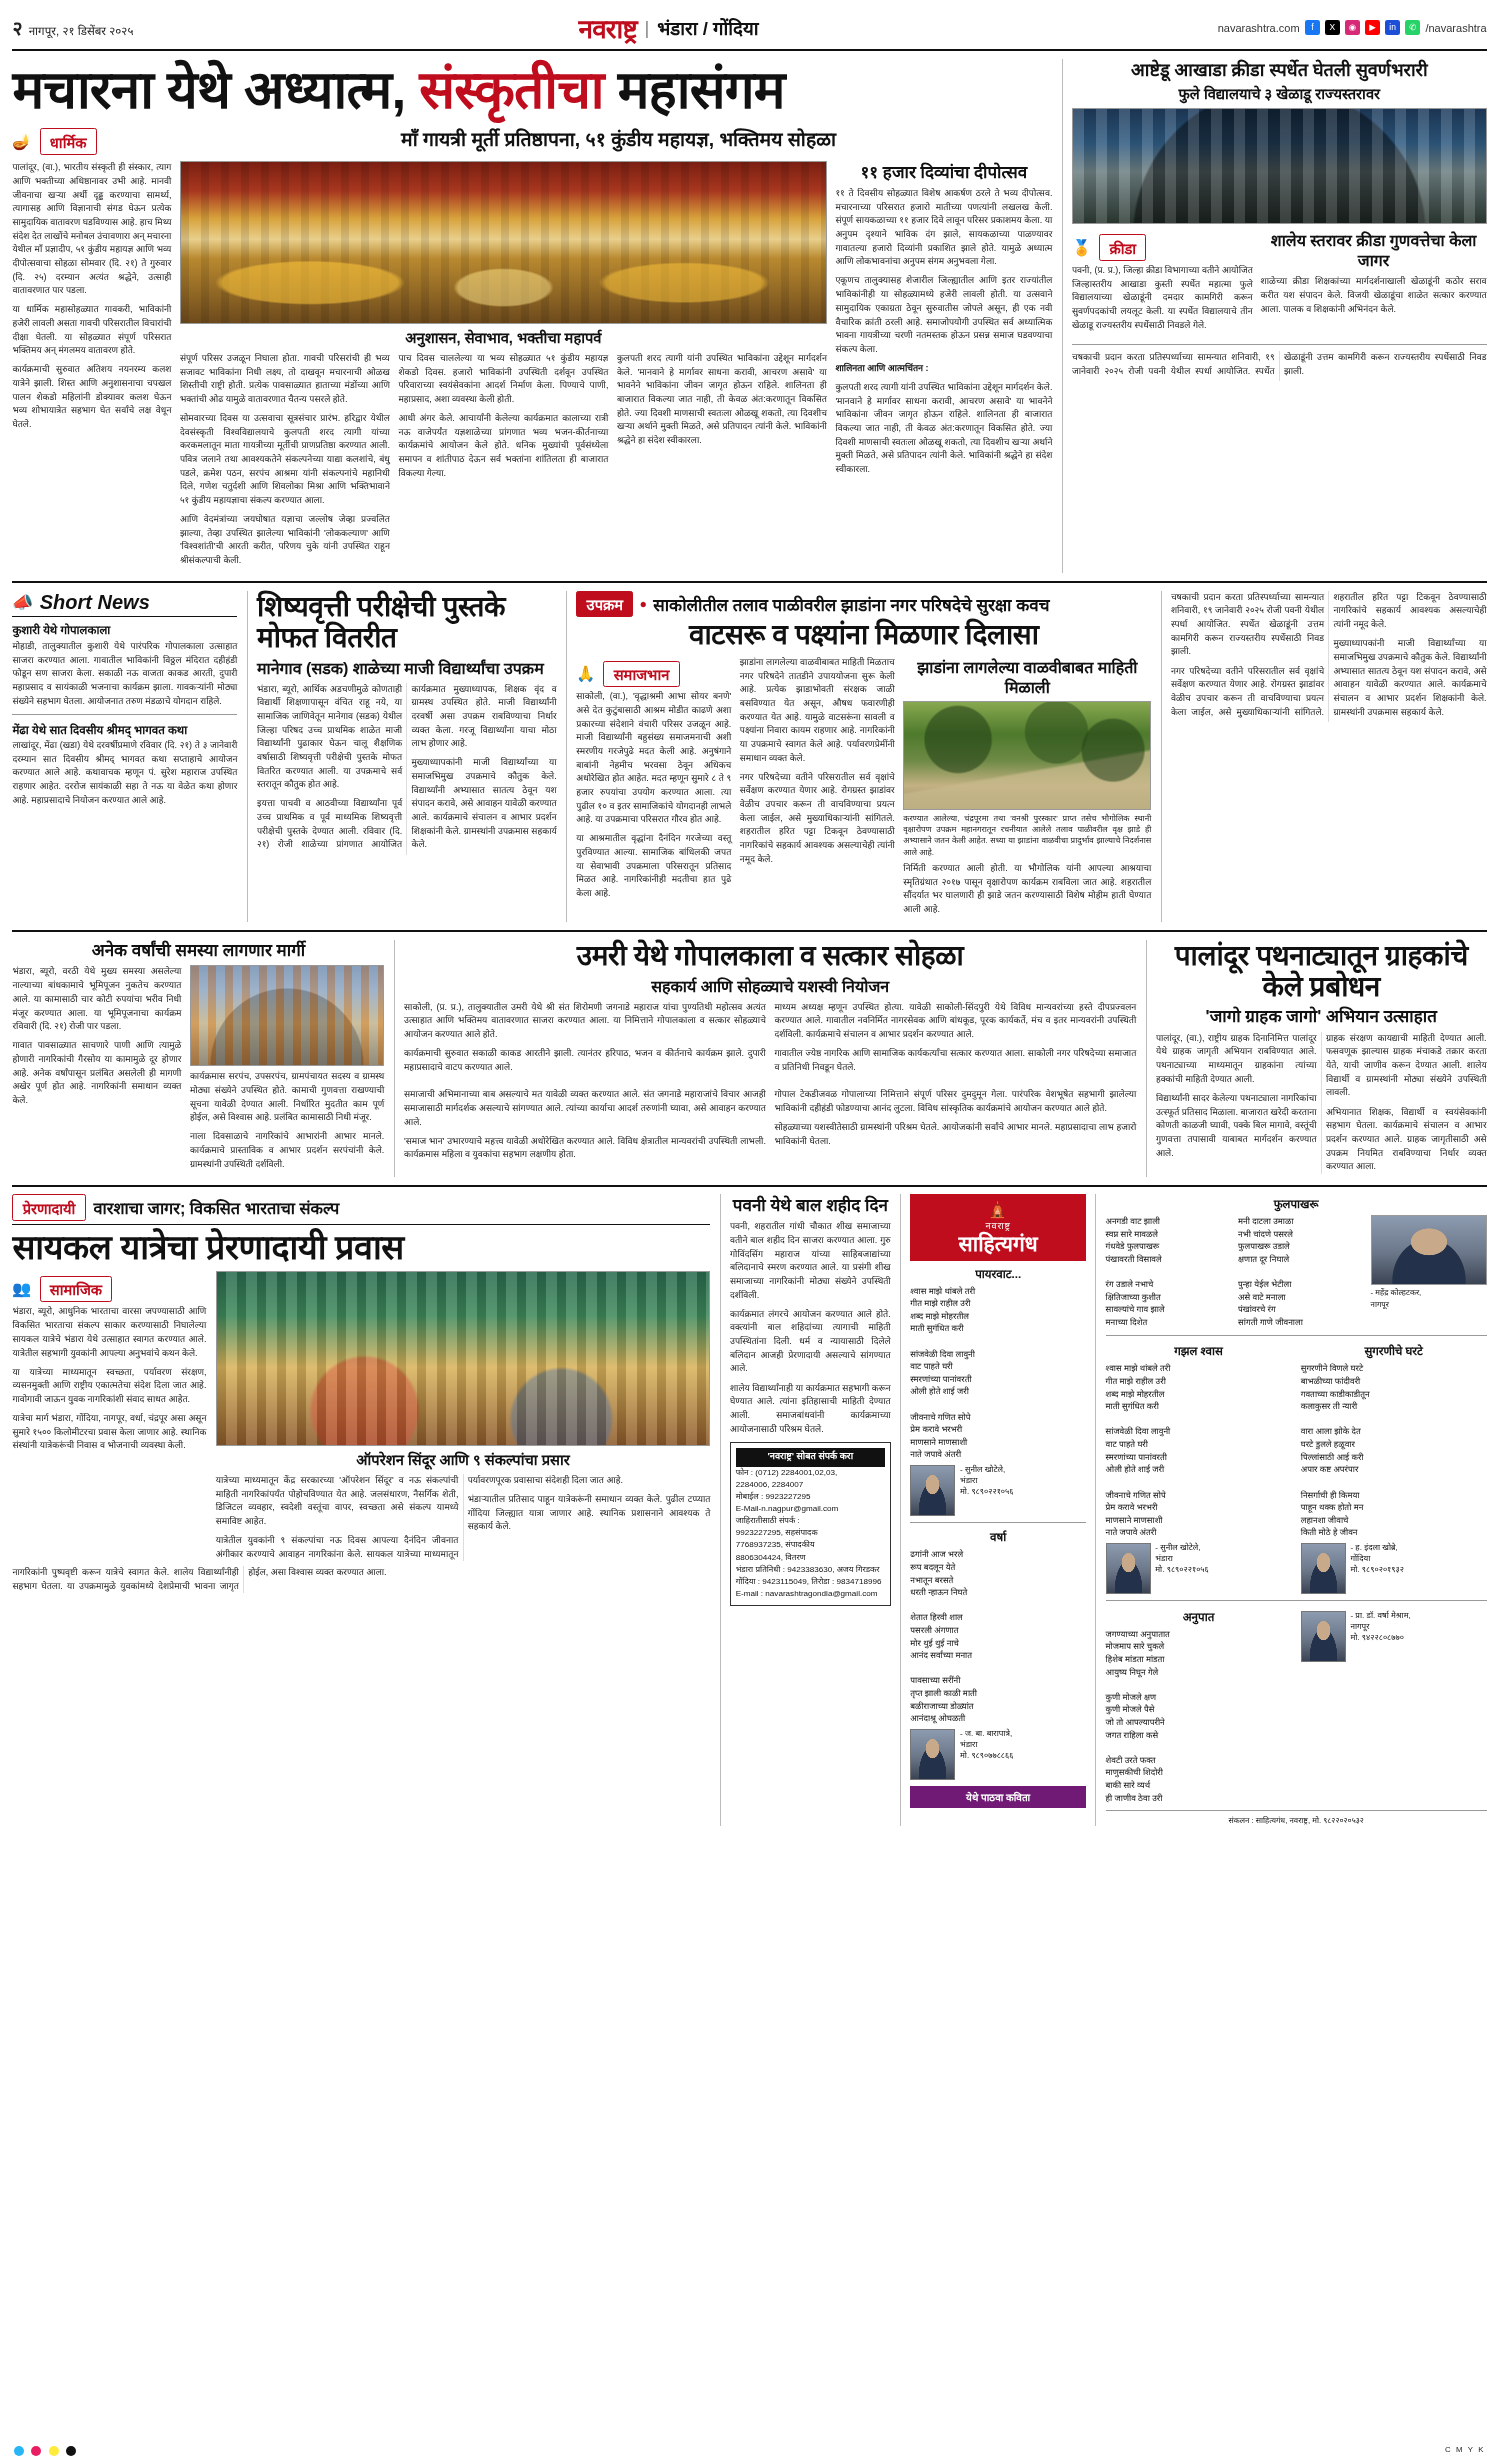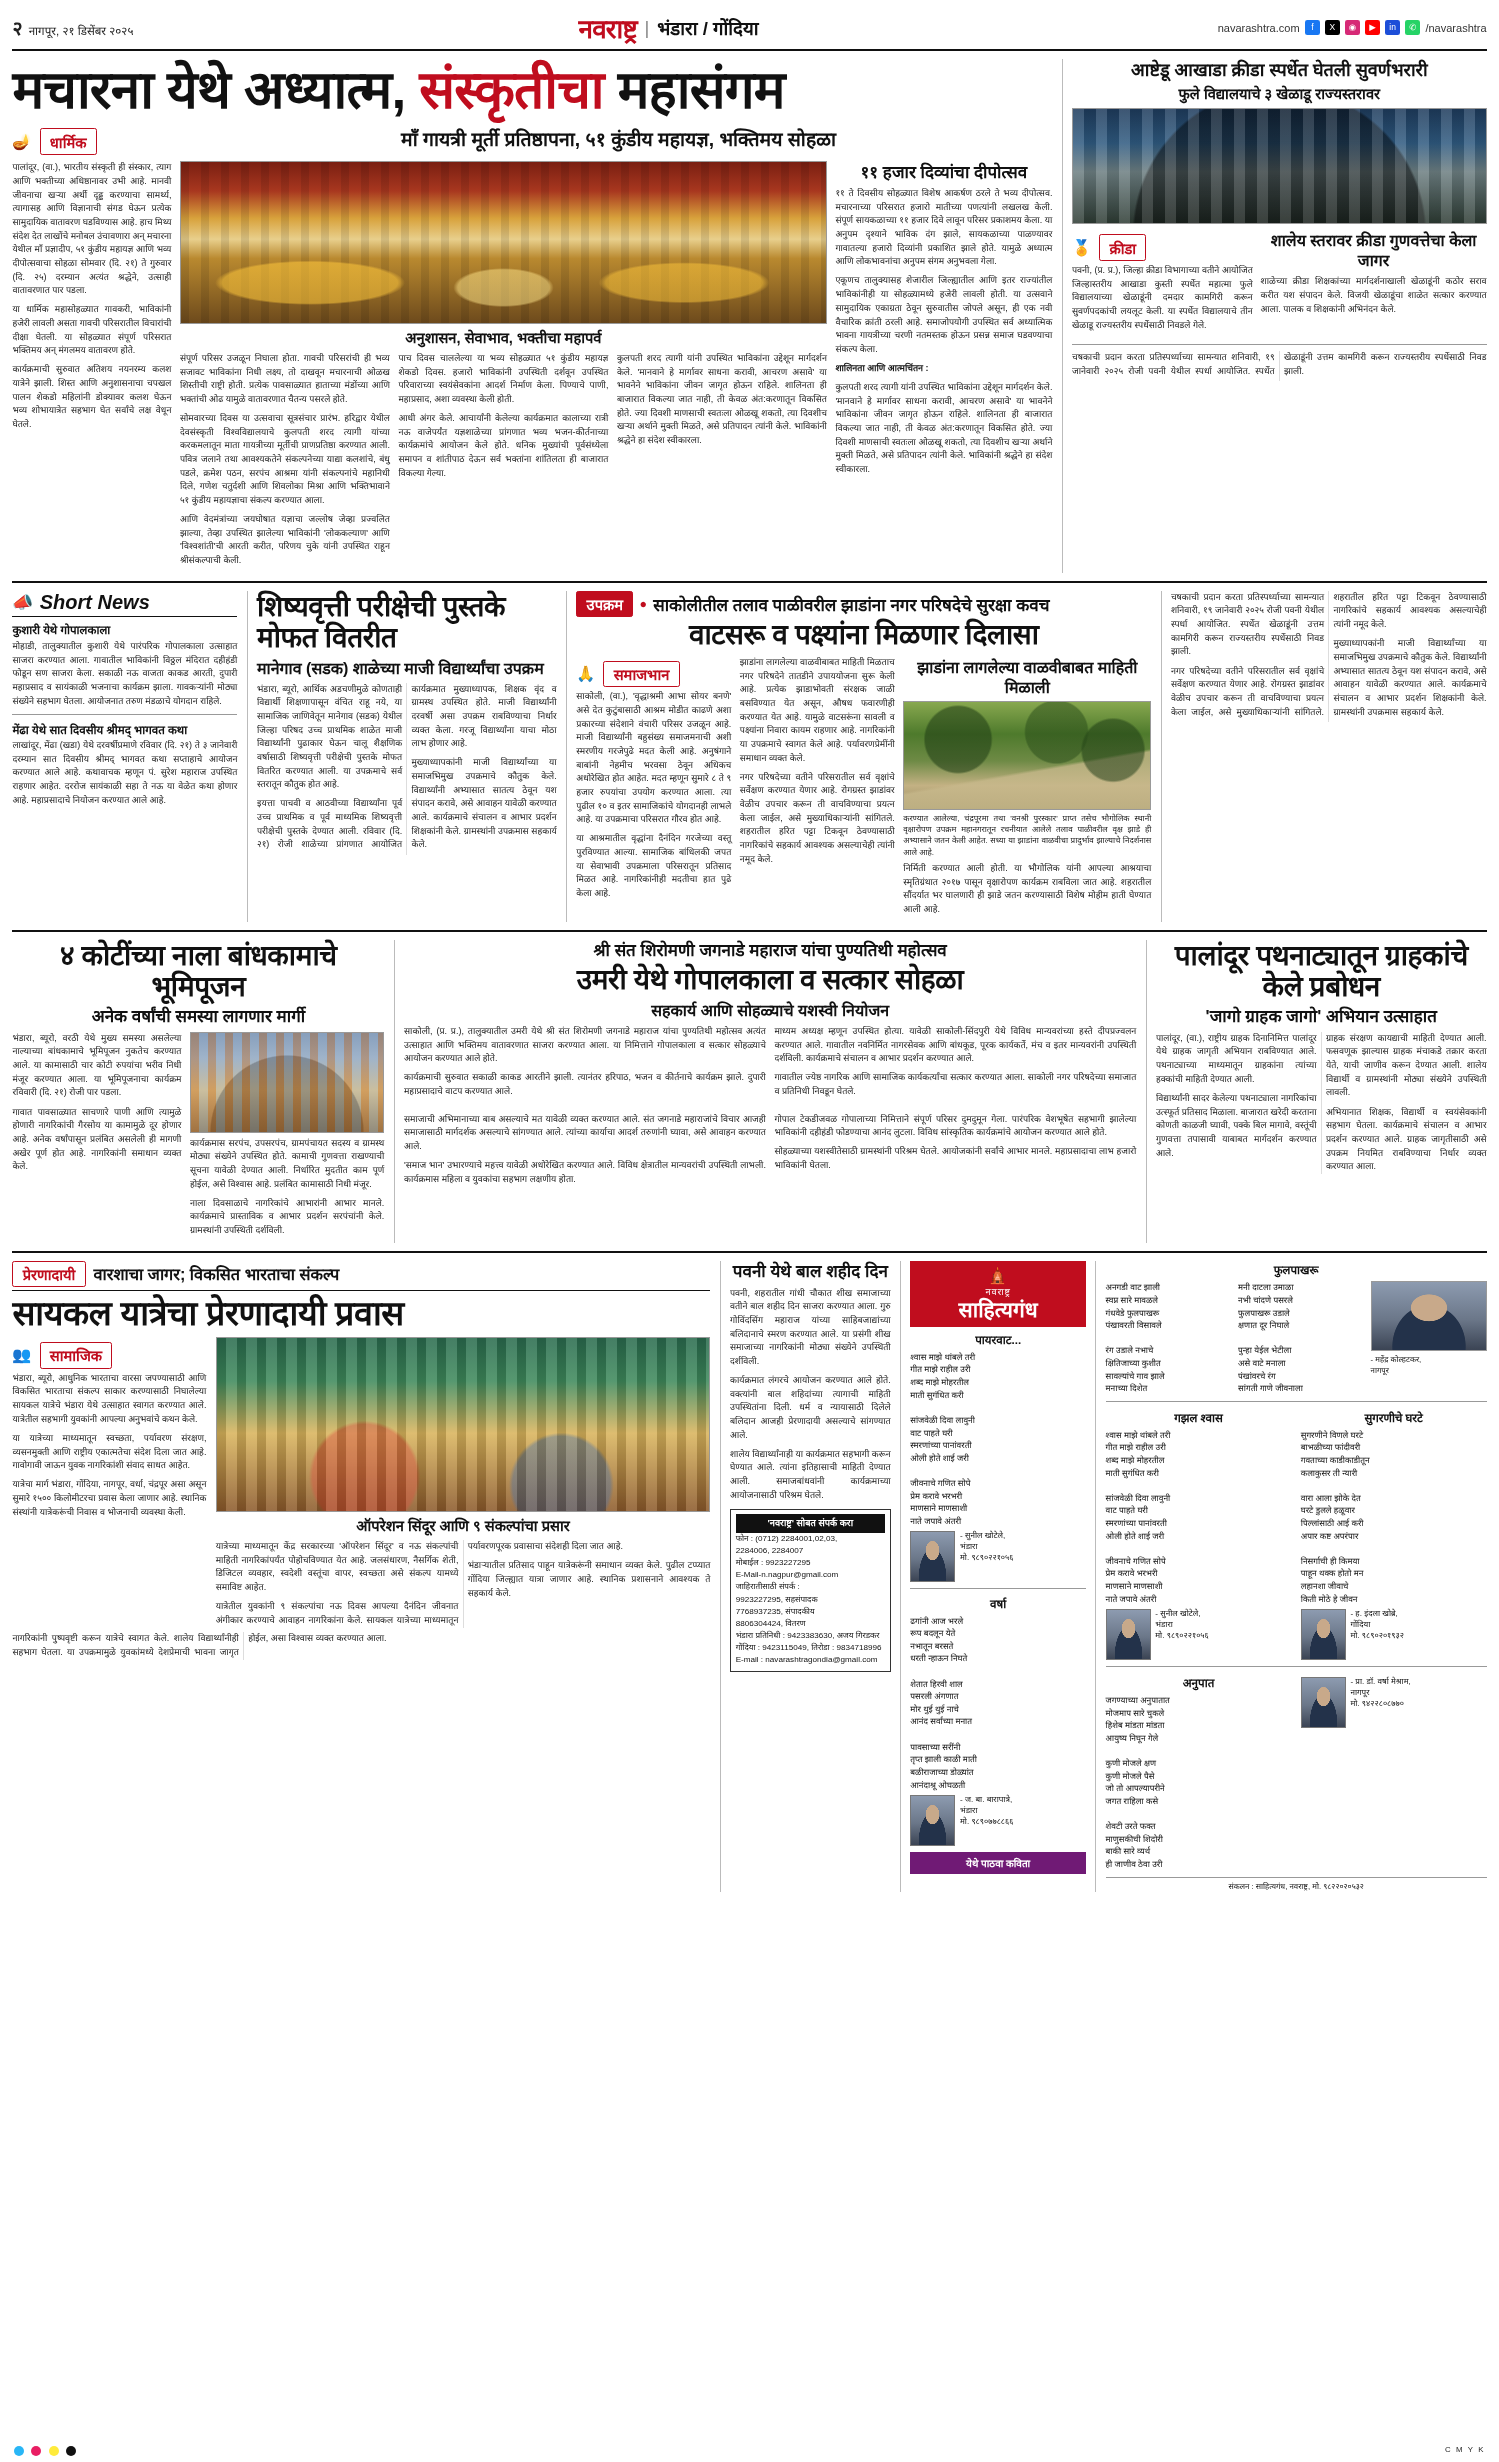--- a/index.html
+++ b/index.html
@@ -355,39 +355,37 @@
         <p>मुख्याध्यापकांनी माजी विद्यार्थ्यांच्या या समाजभिमुख उपक्रमाचे कौतुक केले. विद्यार्थ्यांनी अभ्यासात सातत्य ठेवून यश संपादन करावे, असे आवाहन यावेळी करण्यात आले. कार्यक्रमाचे संचालन व आभार प्रदर्शन शिक्षकांनी केले. ग्रामस्थांनी उपक्रमास सहकार्य केले.</p>
       </div>
     </div>
   </div>
 
   <div class="hr-thick"></div>
 
   <div style="display:grid;grid-template-columns:372px 1fr 341px;gap:9.3px;">
 
     <div>
-      <div class="h2 center">४ कोटींच्या नाला बांधकामाचे भूमिपूजन</div>
       <div class="h4 center">अनेक वर्षांची समस्या लागणार मार्गी</div>
       <div style="display:grid;grid-template-columns:1fr 1.15fr;gap:8.5px;">
         <div class="body-text">
           <p>भंडारा, ब्यूरो, वरठी येथे मुख्य समस्या असलेल्या नाल्याच्या बांधकामाचे भूमिपूजन नुकतेच करण्यात आले. या कामासाठी चार कोटी रुपयांचा भरीव निधी मंजूर करण्यात आला. या भूमिपूजनाचा कार्यक्रम रविवारी (दि. २१) रोजी पार पडला.</p>
           <p>गावात पावसाळ्यात साचणारे पाणी आणि त्यामुळे होणारी नागरिकांची गैरसोय या कामामुळे दूर होणार आहे. अनेक वर्षांपासून प्रलंबित असलेली ही मागणी अखेर पूर्ण होत आहे. नागरिकांनी समाधान व्यक्त केले.</p>
         </div>
         <div>
           <div class="photo ph-bhumi" style="height:101px;"></div>
           <div class="body-text" style="margin-top:3.9px;">
             <p>कार्यक्रमास सरपंच, उपसरपंच, ग्रामपंचायत सदस्य व ग्रामस्थ मोठ्या संख्येने उपस्थित होते. कामाची गुणवत्ता राखण्याची सूचना यावेळी देण्यात आली. निर्धारित मुदतीत काम पूर्ण होईल, असे विश्वास आहे. प्रलंबित कामासाठी निधी मंजूर.</p>
             <p>नाला दिवसाळाचे नागरिकांचे आभारांनी आभार मानले. कार्यक्रमाचे प्रास्ताविक व आभार प्रदर्शन सरपंचांनी केले. ग्रामस्थांनी उपस्थिती दर्शविली.</p>
           </div>
         </div>
       </div>
     </div>
 
     <div class="rule-v" style="padding-left:9.3px;">
-      <div class="h4 center">श्री संत शिरोमणी जगनाडे महाराज यांचा पुण्यतिथी महोत्सव</div>
       <div class="h2 center">उमरी येथे गोपालकाला व सत्कार सोहळा</div>
       <div class="h5 center">सहकार्य आणि सोहळ्याचे यशस्वी नियोजन</div>
       <div style="display:grid;grid-template-columns:1fr 1fr;gap:8.5px;">
         <div class="body-text">
           <p>साकोली, (प्र. प्र.), तालुक्यातील उमरी येथे श्री संत शिरोमणी जगनाडे महाराज यांचा पुण्यतिथी महोत्सव अत्यंत उत्साहात आणि भक्तिमय वातावरणात साजरा करण्यात आला. या निमित्ताने गोपालकाला व सत्कार सोहळ्याचे आयोजन करण्यात आले होते.</p>
           <p>कार्यक्रमाची सुरुवात सकाळी काकड आरतीने झाली. त्यानंतर हरिपाठ, भजन व कीर्तनाचे कार्यक्रम झाले. दुपारी महाप्रसादाचे वाटप करण्यात आले.</p>
         </div>
         <div class="body-text">
           <p>माध्यम अध्यक्ष म्हणून उपस्थित होत्या. यावेळी साकोली-सिंदपुरी येथे विविध मान्यवरांच्या हस्ते दीपप्रज्वलन करण्यात आले. गावातील नवनिर्मित नागरसेवक आणि बांधकूड, पूरक कार्यकर्ते, मंच व इतर मान्यवरांनी उपस्थिती दर्शविली. कार्यक्रमाचे संचालन व आभार प्रदर्शन करण्यात आले.</p>
           <p>गावातील ज्येष्ठ नागरिक आणि सामाजिक कार्यकर्त्यांचा सत्कार करण्यात आला. साकोली नगर परिषदेच्या समाजात व प्रतिनिधी निवडून घेतले.</p>

